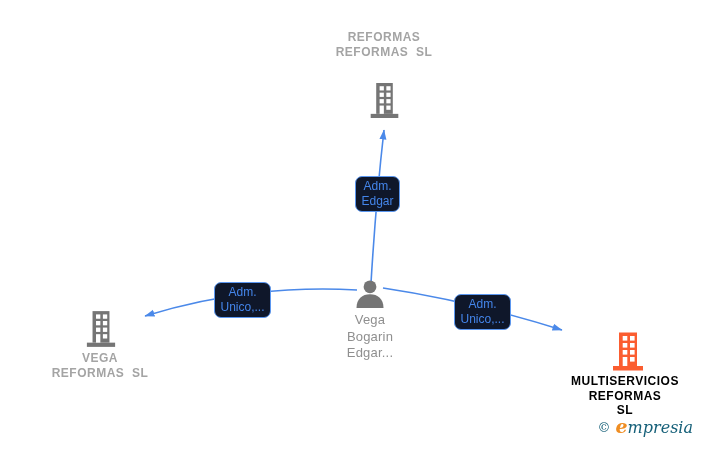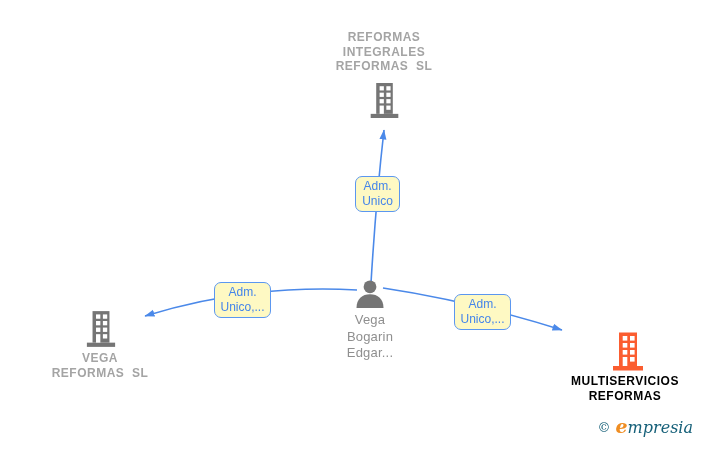--- a/index.html
+++ b/index.html
@@ -38,21 +38,21 @@
     letter-spacing: 0.2px;
     line-height: 16.5px;
     color: #8f8f8f;
   }
   .person-label div { white-space: pre; }
 
   
   .edge-label {
     position: absolute;
     box-sizing: border-box;
-    background: #fef9c3;
+    background: #0f172a;
     border: 1.5px solid #5b97f0;
     border-radius: 7px;
     color: #4485ea;
     font-size: 12px;
     line-height: 15px;
     display: flex;
     flex-direction: column;
     align-items: center;
     justify-content: center;
     text-align: center;
@@ -94,21 +94,20 @@
         <path d="M0,0 L10,3.5 L0,7 Z" fill="#4b89e9"></path>
       </marker>
     </defs>
     <path d="M371,283 Q376,200 384,130" fill="none" stroke="#4b89e9" stroke-width="1.6" marker-end="url(#arrowhead)"></path>
     <path d="M357,290 Q248,284 145,316" fill="none" stroke="#4b89e9" stroke-width="1.6" marker-end="url(#arrowhead)"></path>
     <path d="M383,288 Q470,301 562,330" fill="none" stroke="#4b89e9" stroke-width="1.6" marker-end="url(#arrowhead)"></path>
   </svg>
 
   <div class="node-label abs" style="left:284px; top:30px; width:200px;">
     <div>REFORMAS</div>
-    <div>INTEGRALES</div>
     <div>REFORMAS  SL</div>
   </div>
   <div class="abs" style="left:368px; top:83px;">
     <span>
       <svg width="33" height="35" viewBox="0 0 34 38">
         <rect x="2" y="33.5" width="30" height="4.5" fill="#757575"></rect>
         <rect x="8" y="0" width="18" height="33.5" fill="#757575"></rect>
         <rect x="11.7" y="3.5" width="4.6" height="4.6" fill="#ffffff"></rect>
         <rect x="19" y="3.5" width="4.6" height="4.6" fill="#ffffff"></rect>
         <rect x="11.7" y="10.5" width="4.6" height="4.6" fill="#ffffff"></rect>
@@ -168,25 +167,26 @@
         <rect x="11.7" y="17.5" width="4.6" height="4.6" fill="#ffffff"></rect>
         <rect x="19" y="17.5" width="4.6" height="4.6" fill="#ffffff"></rect>
         <rect x="19" y="24.5" width="4.6" height="4.6" fill="#ffffff"></rect>
         <rect x="11.7" y="24.5" width="4.6" height="9" fill="#ffffff"></rect>
       </svg>
     </span>
   </div>
   <div class="node-label selected" style="left:535px; top:374px; width:180px;">
     <div>MULTISERVICIOS</div>
     <div>REFORMAS</div>
+    <div>SL</div>
   </div>
 
   <div class="edge-label" style="left:355px; top:176px; width:45px; height:36px;">
     <div>Adm.</div>
-    <div>Unico</div>
+    <div>Edgar</div>
   </div>
   <div class="edge-label" style="left:214px; top:282px; width:57px; height:36px;">
     <div>Adm.</div>
     <div>Unico,...</div>
   </div>
   <div class="edge-label" style="left:454px; top:294px; width:57px; height:36px;">
     <div>Adm.</div>
     <div>Unico,...</div>
   </div>
 

